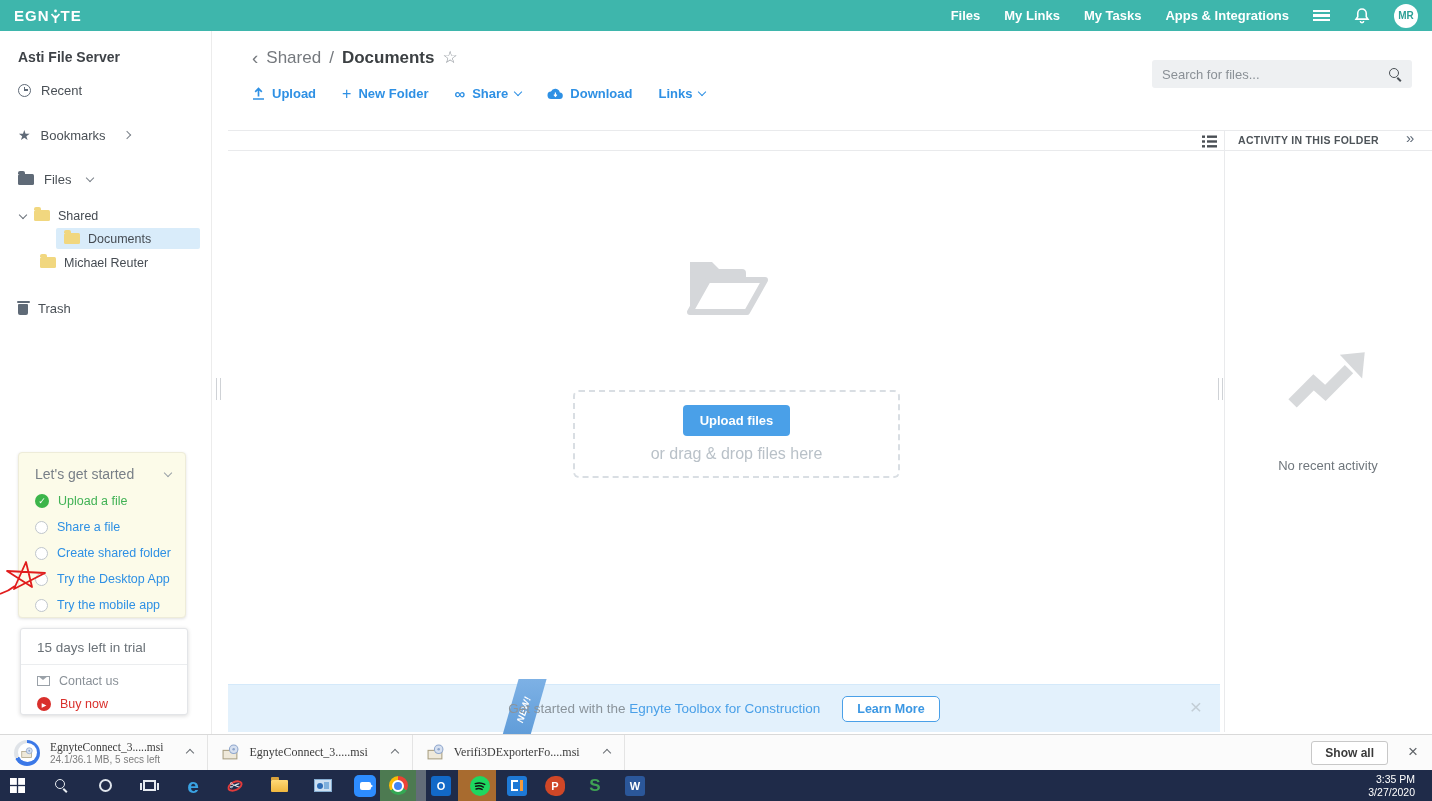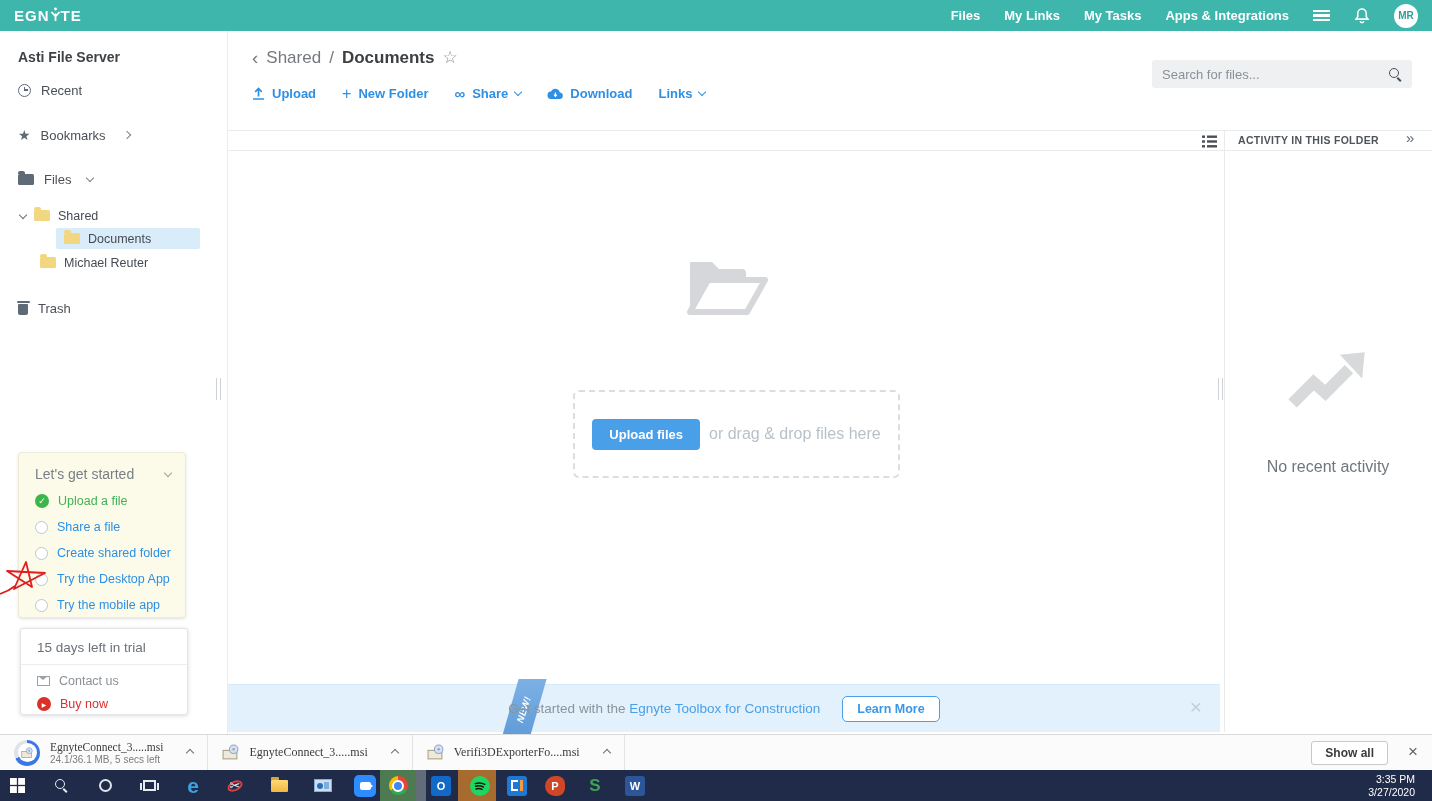--- a/index.html
+++ b/index.html
@@ -2,21 +2,21 @@
 <html><head>
 <meta charset="utf-8">
 <style>
   * { margin:0; padding:0; box-sizing:border-box; }
   body { font-family:"Liberation Sans", sans-serif; background:#fff; }
   #app { position:relative; width:1432px; height:801px; overflow:hidden; background:#fff; }
 
   
   .topbar { position:absolute; left:0; top:0; width:1432px; height:31px; background:#3eb6ac;
             display:flex; align-items:center; padding:0 14px; z-index:20; }
-  .logo { display:flex; align-items:flex-start; color:#fff; font-weight:bold; font-size:15px; letter-spacing:1px; cursor:pointer; }
+  .logo { display:flex; align-items:flex-end; color:#fff; font-weight:bold; font-size:15px; letter-spacing:1px; cursor:pointer; }
   .topnav { margin-left:auto; display:flex; align-items:center; gap:24px; }
   .topnav .nav-item { color:#fff; font-size:13px; font-weight:bold; cursor:pointer; white-space:nowrap; }
   .iham { width:17px; height:11px; border-top:2.4px solid #fff; border-bottom:2.4px solid #fff; position:relative; cursor:pointer; }
   .iham::before { content:""; position:absolute; top:2.2px; left:0; right:0; height:2.4px; background:#fff; }
   .avatar { width:24px; height:24px; border-radius:50%; background:#fff; color:#2da095; font-size:10px; font-weight:bold;
             display:flex; align-items:center; justify-content:center; cursor:pointer; }
 
   
   .chev { display:inline-block; width:6px; height:6px; border-right:1.6px solid currentColor; border-bottom:1.6px solid currentColor; }
   .chev.d { transform:rotate(45deg); } .chev.r { transform:rotate(-45deg); } .chev.u { transform:rotate(-135deg); }
@@ -26,21 +26,21 @@
   .folder { position:relative; width:16px; height:11px; background:#f1d77f; border-radius:1.5px; flex:none; }
   .folder::before { content:""; position:absolute; top:-3px; left:0; width:7px; height:3px; background:inherit; border-radius:2px 2px 0 0; }
   .folder.dark { background:#5f6a77; }
   .iclock { width:13px; height:13px; border:1.5px solid #5f6a77; border-radius:50%; position:relative; flex:none; }
   .iclock::before { content:""; position:absolute; left:4.5px; top:2px; width:1.5px; height:4px; background:#5f6a77; }
   .iclock::after { content:""; position:absolute; left:4.5px; top:4.8px; width:4px; height:1.5px; background:#5f6a77; }
   .itrash { width:10px; height:11px; background:#5f6a77; border-radius:1px 1px 2px 2px; position:relative; margin-top:3px; flex:none; }
   .itrash::before { content:""; position:absolute; top:-3px; left:-1.5px; width:13px; height:2px; background:#5f6a77; border-radius:1px; }
 
   
-  .sidebar { position:absolute; left:0; top:31px; width:228px; height:703px; background:#fff; border-right:1px solid #ececec; }
+  .sidebar { position:absolute; left:0; top:31px; width:212px; height:703px; background:#fff; border-right:1px solid #ececec; }
   .sb-title { padding:18px 0 0 18px; font-size:14px; font-weight:bold; color:#3e4247; }
   .sb-row { display:flex; align-items:center; gap:10px; padding-left:18px; height:18px; font-size:13px; color:#4a5056; cursor:pointer; }
   .tree-row { display:flex; align-items:center; gap:8px; font-size:12.5px; color:#454b52; height:21px; cursor:pointer; }
   .tree-sel { background:#d9ecfa; border-radius:2px; }
   .grip { position:absolute; width:5px; height:22px; border-left:1.5px solid #cfd2d6; border-right:1.5px solid #cfd2d6; }
 
   
   .gs-panel { position:absolute; left:18px; top:452px; width:168px; height:166px; background:#fcfbe9;
               border:1px solid #eeecd9; border-radius:4px; box-shadow:0 1px 3px rgba(0,0,0,.12); z-index:4; }
   .gs-title { display:flex; align-items:center; padding:13px 14px 0 16px; font-size:14px; color:#787f87; }
@@ -68,31 +68,31 @@
   .searchbox { position:absolute; left:1152px; top:60px; width:260px; height:28px; background:#eef0f2; border-radius:3px;
                display:flex; align-items:center; padding:0 10px; }
   .searchbox input { flex:1; border:none; background:transparent; outline:none; font-size:13px; color:#444; font-family:"Liberation Sans",sans-serif; }
   .searchbox input::placeholder { color:#8a9096; }
   .hline { position:absolute; left:228px; width:1204px; height:1px; background:#e9eaec; }
   .vline-right { position:absolute; left:1224px; top:130px; width:1px; height:602px; background:#e9eaec; }
 
   .empty-center { position:absolute; left:228px; top:150px; width:996px; text-align:center; }
   .empty-title { margin-top:188px; font-size:17px; color:#5f6a72; }
   .dropzone { position:absolute; left:573px; top:390px; width:327px; height:88px; border:2px dashed #d9dee3; border-radius:6px;
-              display:flex; align-items:center; justify-content:center; gap:9px; }
+              display:flex; flex-direction:column; align-items:center; justify-content:center; gap:9px; }
   .upload-btn { background:#4aa0e8; color:#fff; border:none; border-radius:4px; font-size:13px; font-weight:bold;
                 padding:8px 17px; cursor:pointer; font-family:"Liberation Sans",sans-serif; }
   .drop-hint { font-size:16px; color:#b9c1c8; }
 
   
   .act-header { position:absolute; left:1238px; top:134px; font-size:10.5px; font-weight:bold; letter-spacing:.3px; color:#4e5459; }
   .act-collapse { position:absolute; left:1406px; top:129px; font-size:15px; color:#5f6a77; cursor:pointer; letter-spacing:-2px; }
   .view-icon { position:absolute; left:1202px; top:135px; cursor:pointer; }
   .act-empty-icon { position:absolute; left:1286px; top:352px; }
-  .act-empty-text { position:absolute; left:1224px; top:458px; width:208px; text-align:center; font-size:16px; color:#6f767c; }
+  .act-empty-text { position:absolute; left:1224px; top:458px; width:208px; text-align:center; font-size:13px; color:#6f767c; }
 
   
   .banner { position:absolute; left:228px; top:684px; width:992px; height:48px; background:#e3f1fc; border-top:1px solid #d4e9fa; z-index:3; }
   .ribbon { position:absolute; left:282px; top:-6px; width:28px; height:60px; background:linear-gradient(180deg,#7db1e5,#5e9bd8);
             transform:skewX(-16deg); display:flex; align-items:center; justify-content:center; }
   .ribbon span { transform:skewX(16deg) rotate(-72deg); color:#fff; font-size:9.5px; font-weight:bold; font-style:italic; letter-spacing:.5px; }
   .banner-content { position:absolute; left:0; top:0; width:100%; height:100%; display:flex; align-items:center; justify-content:center; gap:22px; }
   .banner-text { font-size:13.5px; color:#8b949b; }
   .banner-link { color:#4aa0e8; cursor:pointer; }
   .learn-btn { background:#fff; color:#3b97e3; border:1px solid #4aa0e8; border-radius:5px; padding:5px 14px;

